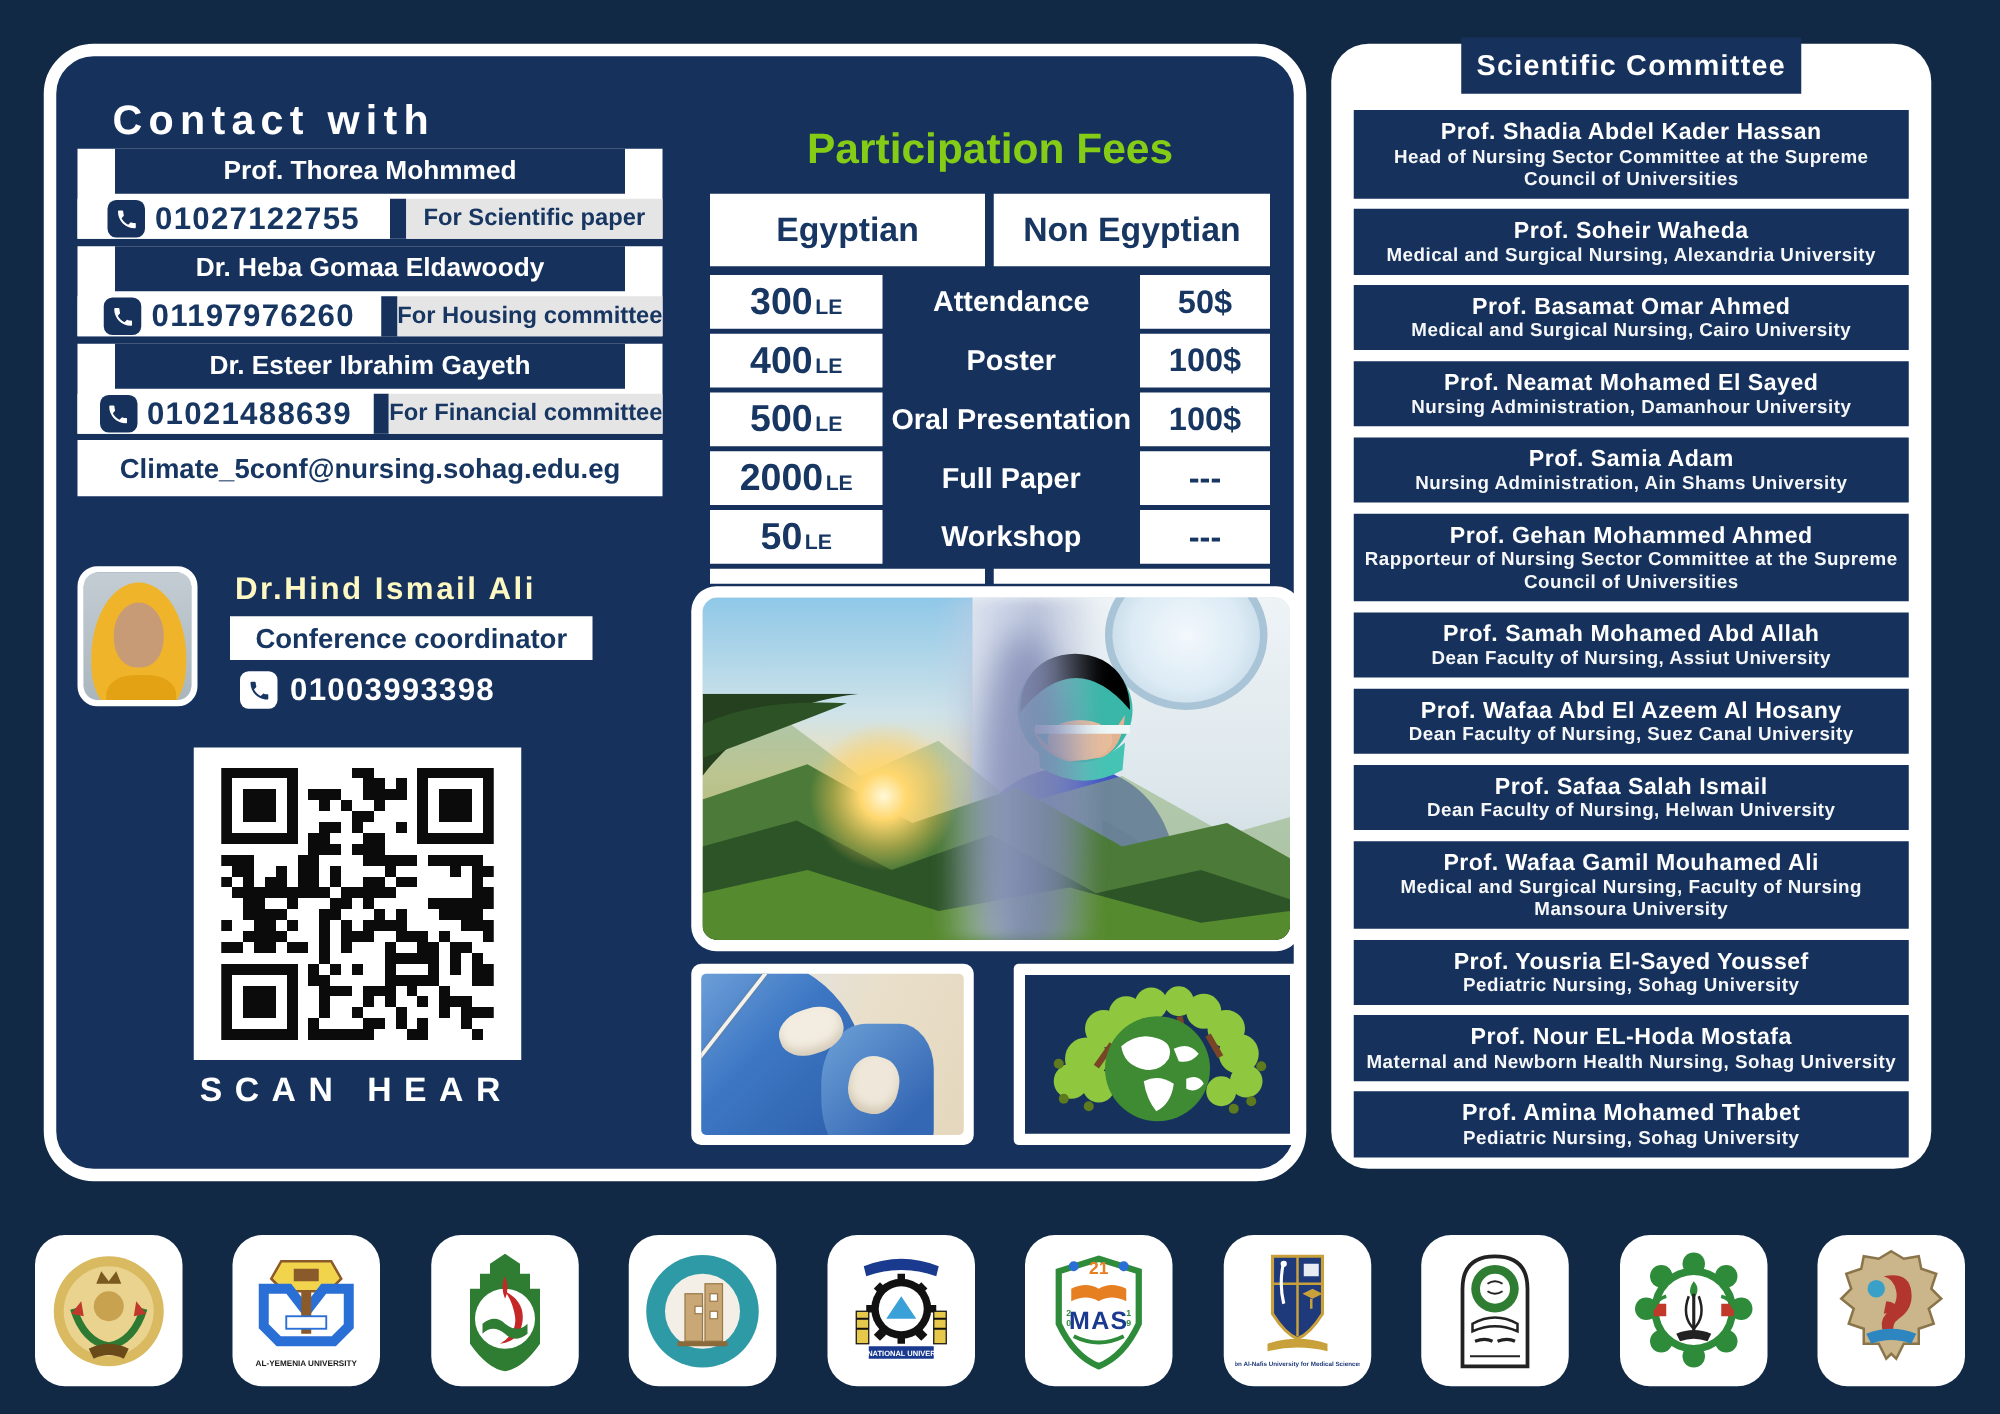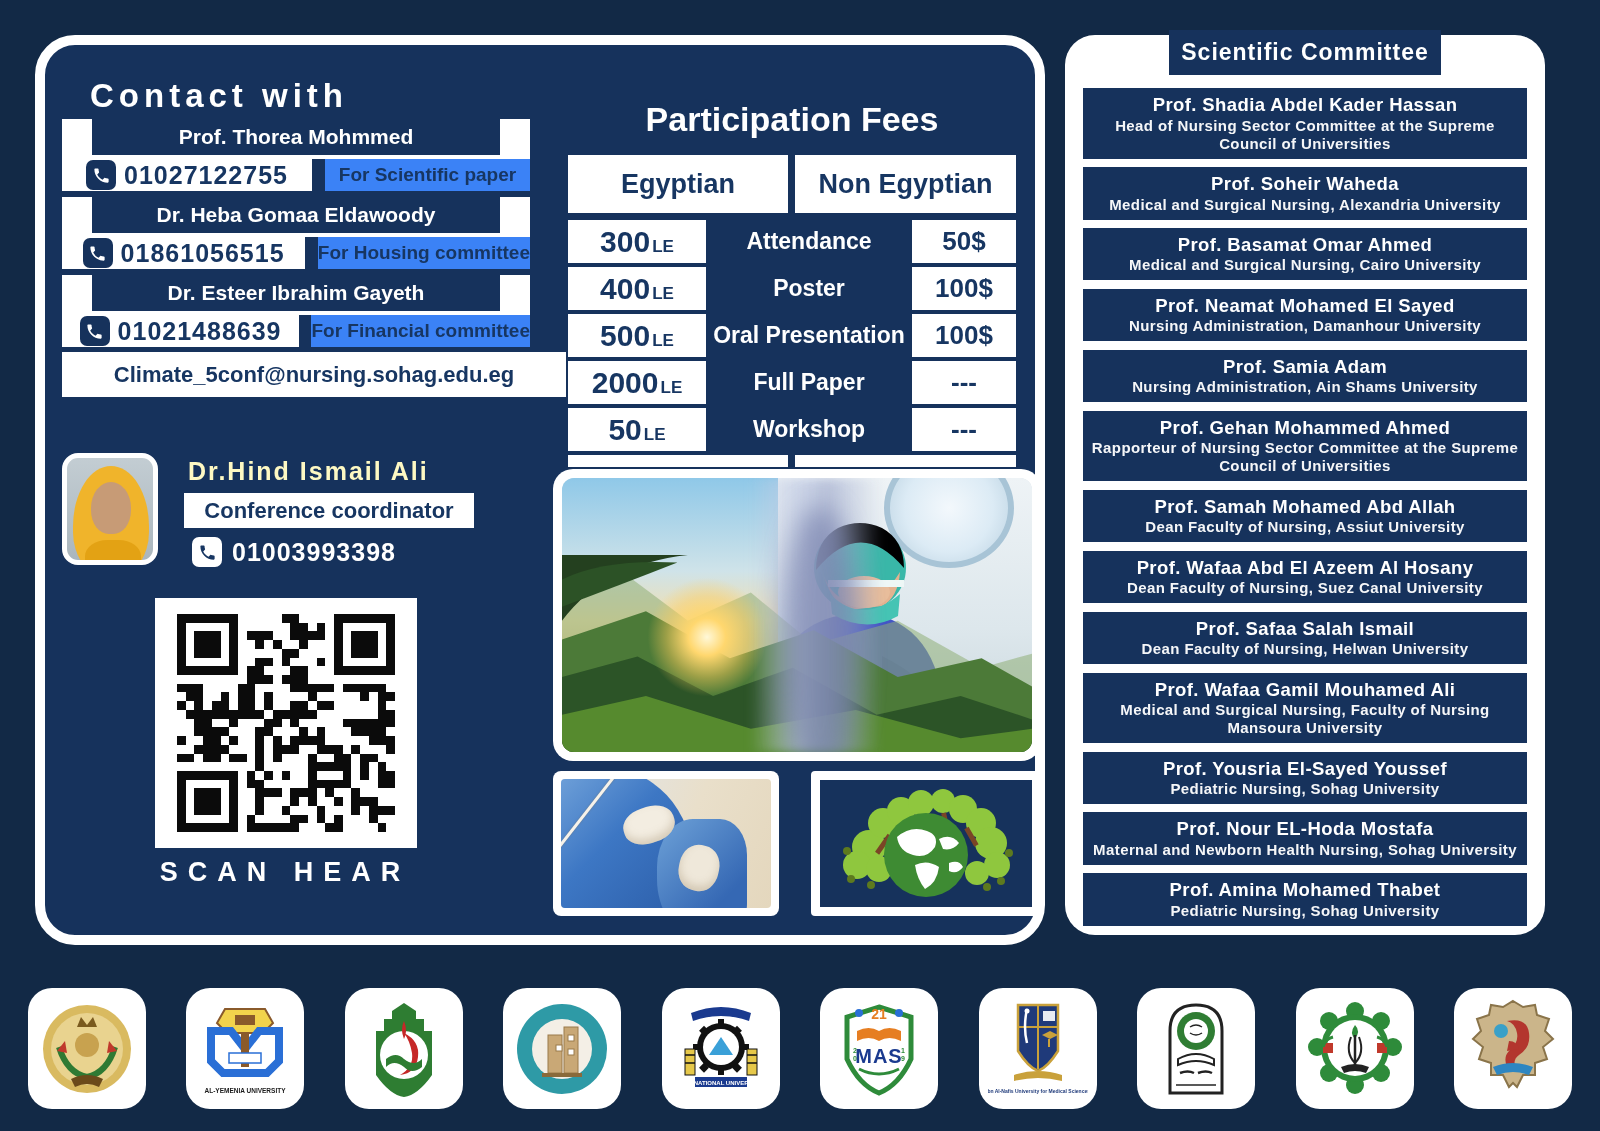--- a/index.html
+++ b/index.html
@@ -33,30 +33,30 @@
     color:#fff;font-weight:bold;font-size:21px;display:flex;align-items:center;justify-content:center;
     white-space:nowrap;
   }
   .cb-row{position:absolute;left:0;right:0;top:40px;bottom:0;display:flex;}
   .cb-phone{
     width:250px;background:#fff;display:flex;align-items:center;justify-content:center;gap:8px;
     color:var(--textnavy);font-size:25px;font-weight:bold;letter-spacing:1px;
   }
   .cb-gap{width:13px;background:var(--card);}
   .cb-role{
-    flex:1;background:#3b82f6;display:flex;align-items:center;justify-content:center;
+    flex:1;background:#e5e5e5;display:flex;align-items:center;justify-content:center;
     color:var(--textnavy);font-size:19px;font-weight:bold;white-space:nowrap;text-align:right;
   }
   .ph-ic{
     width:30px;height:30px;border-radius:7px;background:var(--card);
     display:flex;align-items:center;justify-content:center;flex:0 0 auto;
   }
   .ph-ic svg{width:19px;height:19px;fill:#fff;}
   .email-bar{
-    position:absolute;left:17px;top:307px;width:504px;height:45px;background:#fff;
+    position:absolute;left:17px;top:307px;width:468px;height:45px;background:#fff;
     display:flex;align-items:center;justify-content:center;
     color:var(--textnavy);font-size:22px;font-weight:bold;
   }
   
   .coord{position:absolute;left:17px;top:400px;width:468px;height:120px;}
   .coord-photo{
     position:absolute;left:0;top:8px;width:96px;height:112px;border:5px solid #fff;border-radius:16px;
     overflow:hidden;background:linear-gradient(180deg,#c3cdd3,#aab6bd);
   }
   .hijab{position:absolute;left:6px;top:8px;width:76px;height:110px;background:#f0b42b;border-radius:50% 50% 42% 42%/55% 55% 40% 40%;}
@@ -75,21 +75,21 @@
   .qr-box{
     position:absolute;left:110px;top:553px;width:262px;height:250px;background:#fff;
     display:flex;align-items:center;justify-content:center;
   }
   .qr-caption{
     position:absolute;left:60px;top:812px;width:360px;text-align:center;color:#fff;
     font-size:27px;font-weight:bold;letter-spacing:10px;
   }
   
   .fees-title{
-    position:absolute;left:523px;top:55px;width:448px;text-align:center;color:#ffffff;
+    position:absolute;left:523px;top:55px;width:448px;text-align:center;color:#84cc16;
     font-size:34px;font-weight:bold;
   }
   .fees{position:absolute;left:523px;top:110px;width:448px;}
   .fees-head{display:flex;gap:7px;height:58px;margin-bottom:7px;}
   .fees-head div{
     background:#fff;color:var(--textnavy);font-size:27px;font-weight:bold;
     display:flex;align-items:center;justify-content:center;
   }
   .fh-egy{width:220px;}
   .fh-non{flex:1;}
@@ -214,21 +214,21 @@
 
   <div class="cb" style="top:152px;padding-left:36px;">
     <div class="cb-name">Dr. Heba Gomaa Eldawoody</div>
     <div class="cb-row">
       <div class="cb-phone">
         <span class="ph-ic">
             <svg viewBox="0 0 24 24">
               <path d="M6.6 10.8c1.5 2.9 3.8 5.2 6.7 6.7l2.2-2.2c.3-.3.7-.4 1-.2 1.1.4 2.3.6 3.5.6.6 0 1 .4 1 1V20c0 .6-.4 1-1 1C10.6 21 3 13.4 3 4c0-.6.4-1 1-1h3.3c.6 0 1 .4 1 1 0 1.2.2 2.4.6 3.5.1.3 0 .7-.2 1l-2.1 2.3z"></path>
             </svg>
           </span>
-        <span>01861056515</span>
+        <span>01197976260</span>
       </div>
       <div class="cb-gap"></div>
       <div class="cb-role">For Housing committee</div>
     </div>
   </div>
 
   <div class="cb" style="top:230px;">
     <div class="cb-name">Dr. Esteer Ibrahim Gayeth</div>
     <div class="cb-row">
       <div class="cb-phone">

